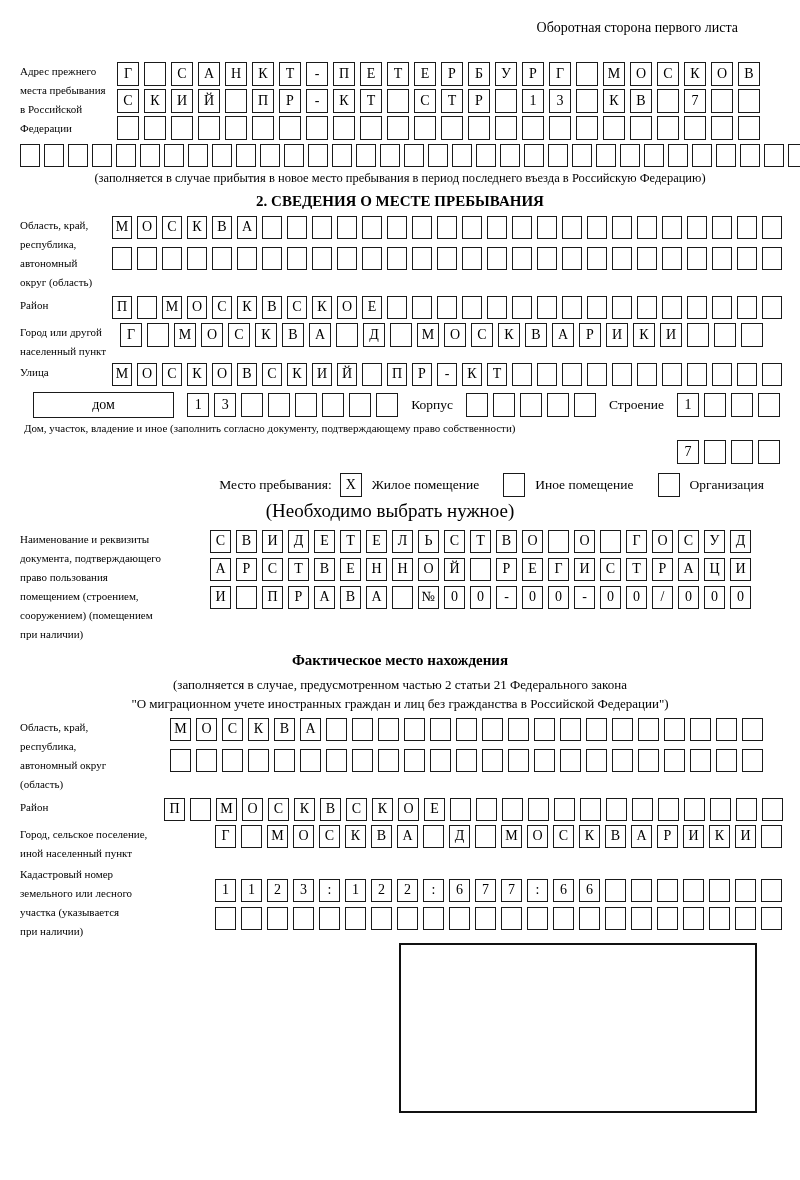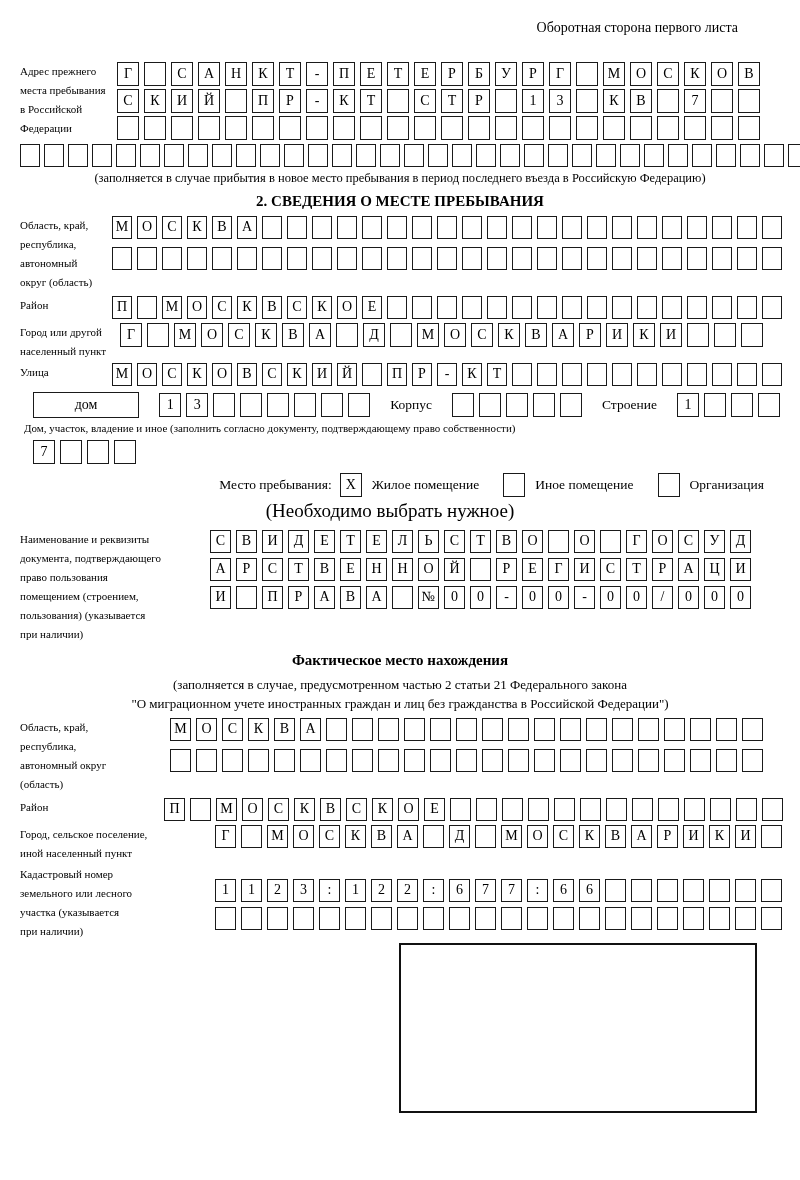--- a/index.html
+++ b/index.html
@@ -25,21 +25,21 @@
         font:14px/20px "Liberation Serif",serif;}
   .w22 .cell{width:22px;height:24px;line-height:21px;}
   .w21 .cell{width:21px;}
 
   .caption{font-size:12.5px;margin:4px 0 2px 0;}
   .caption.center{text-align:center;}
   .caption.left{margin-left:4px;font-size:11px;}
 
   .sec-title{font-weight:bold;font-size:15px;text-align:center;margin:7px 0 6px 0;}
 
-  .dom-row,.kv-row{display:flex;align-items:center;gap:20px;margin:6px 0 0 13px;}
+  .dom-row,.kv-row{display:flex;align-items:center;gap:13px;margin:6px 0 0 13px;justify-content:flex-end;}
   .widebox{box-sizing:border-box;border:1.8px solid #1a1a1a;height:26px;
            text-align:center;font:14px/23px "Liberation Serif",serif;}
   .wb160{width:160px;} .wb196{width:196px;}
   .inline-label{font-size:13.5px;}
 
   .mesto-row{display:flex;align-items:center;margin:9px 0 0 4px;font-size:13.5px;justify-content:flex-end;}
   .checkbox{box-sizing:border-box;width:22px;height:24px;border:1.6px solid #1a1a1a;
             text-align:center;font:14px/21px "Liberation Serif",serif;
             margin:0 10px 0 8px;flex:0 0 auto;}
   .opt-label{margin-right:16px;}
@@ -405,21 +405,21 @@
     <span class="opt-label">Организация</span>
   </div>
   <div class="note">(Необходимо выбрать нужное)</div>
 
   <div class="field">
     <div class="flabel lw190">
       <div>Наименование и реквизиты</div>
       <div>документа, подтверждающего</div>
       <div>право пользования</div>
       <div>помещением (строением,</div>
-      <div>пользования) (указывается</div>
+      <div>сооружением) (помещением</div>
       <div>при наличии)</div>
     </div>
     <div class="rows g5">
       <div class="cells w21">
           <div class="cell">С</div>
           <div class="cell">В</div>
           <div class="cell">И</div>
           <div class="cell">Д</div>
           <div class="cell">Е</div>
           <div class="cell">Т</div>

